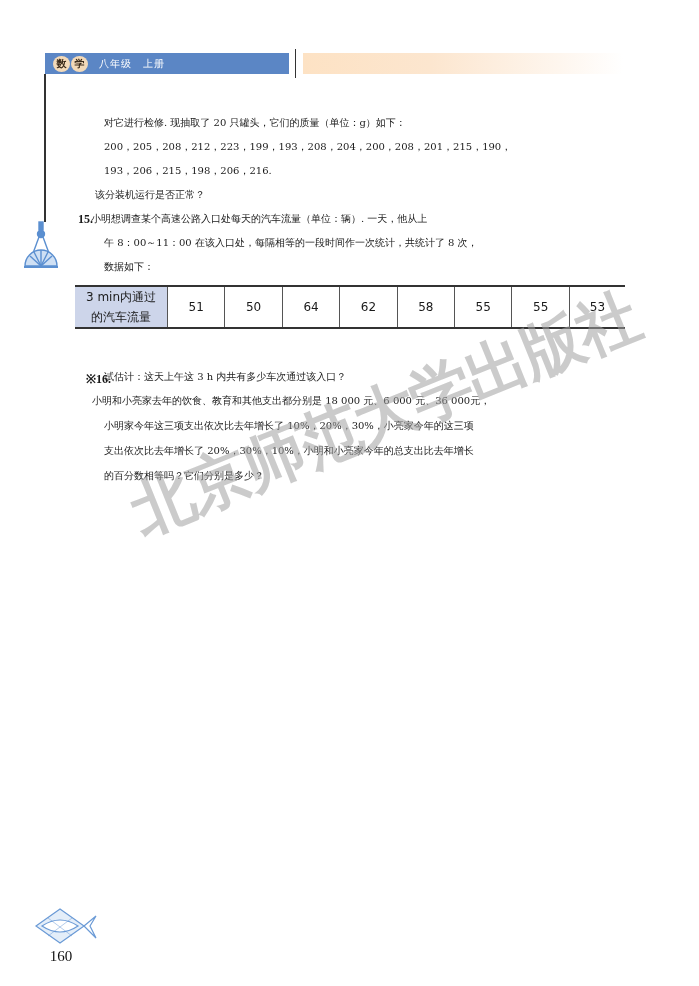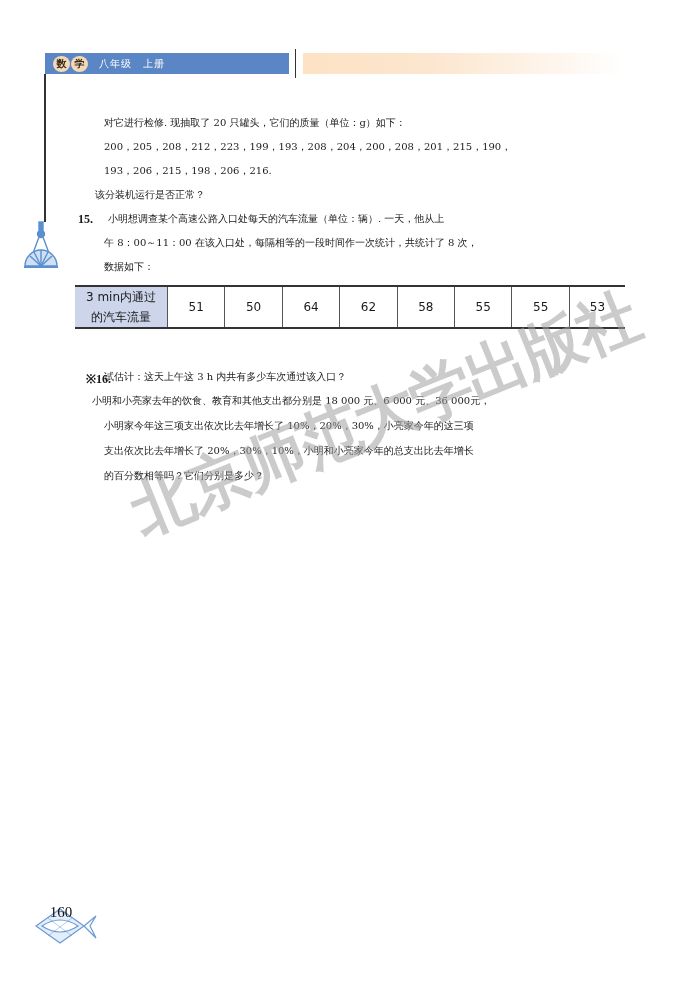--- a/index.html
+++ b/index.html
@@ -51,21 +51,21 @@
   table.data-table tr:nth-child(2) td { height: 44px; }
   table.data-table td:first-child { border-left: none; background: #cdd5ea; width: 92px; line-height: 20px; }
   table.data-table td:last-child { border-right: none; }
   .watermark {
     position: absolute; left: 150px; top: 470px; font-family: "DejaVu Serif", serif;
     font-size: 62px; font-weight: bold; color: rgba(160,160,160,0.55);
     transform: rotate(-22deg); transform-origin: left bottom; white-space: nowrap; letter-spacing: -2px;
   }
   .page-number-badge { position: absolute; left: 30px; top: 906px; width: 70px; height: 40px; }
   .page-number {
-    position: absolute; left: 44px; top: 904px; font-family: "Liberation Serif", serif; font-size: 15px;
+    position: absolute; left: 44px; top: 948px; font-family: "Liberation Serif", serif; font-size: 15px;
     color: #111; width: 34px; text-align: center;
   }
 </style>
 </head>
 <body>
 
 <div>
   <div class="header-bar">
     <div class="subject-badge">
       <span>数</span>
@@ -95,21 +95,21 @@
   </g>
 </svg>
 
 <div class="page-content">
   <div class="line" style="left:104px; top:113px;">对它进行检修. 现抽取了 20 只罐头，它们的质量（单位：g）如下：</div>
   <div class="line" style="left:104px; top:137px;">200，205，208，212，223，199，193，208，204，200，208，201，215，190，</div>
   <div class="line" style="left:104px; top:161px;">193，206，215，198，206，216.</div>
   <div class="line" style="left:95px; top:185px;">该分装机运行是否正常？</div>
 
   <div class="line qnum" style="left:78px; top:209px;">15.</div>
-  <div class="line" style="left:108px; top:209px;">小明想调查某个高速公路入口处每天的汽车流量（单位：辆）. 一天，他从上</div>
+  <div class="line" style="left:91px; top:209px;">小明想调查某个高速公路入口处每天的汽车流量（单位：辆）. 一天，他从上</div>
   <div class="line" style="left:104px; top:233px;">午 8：00～11：00 在该入口处，每隔相等的一段时间作一次统计，共统计了 8 次，</div>
   <div class="line" style="left:104px; top:257px;">数据如下：</div>
 
   <table class="data-table">
     <tbody>
     <tr>
       <td>
         <div>3 min内通过</div>
         <div>的汽车流量</div>
       </td>

